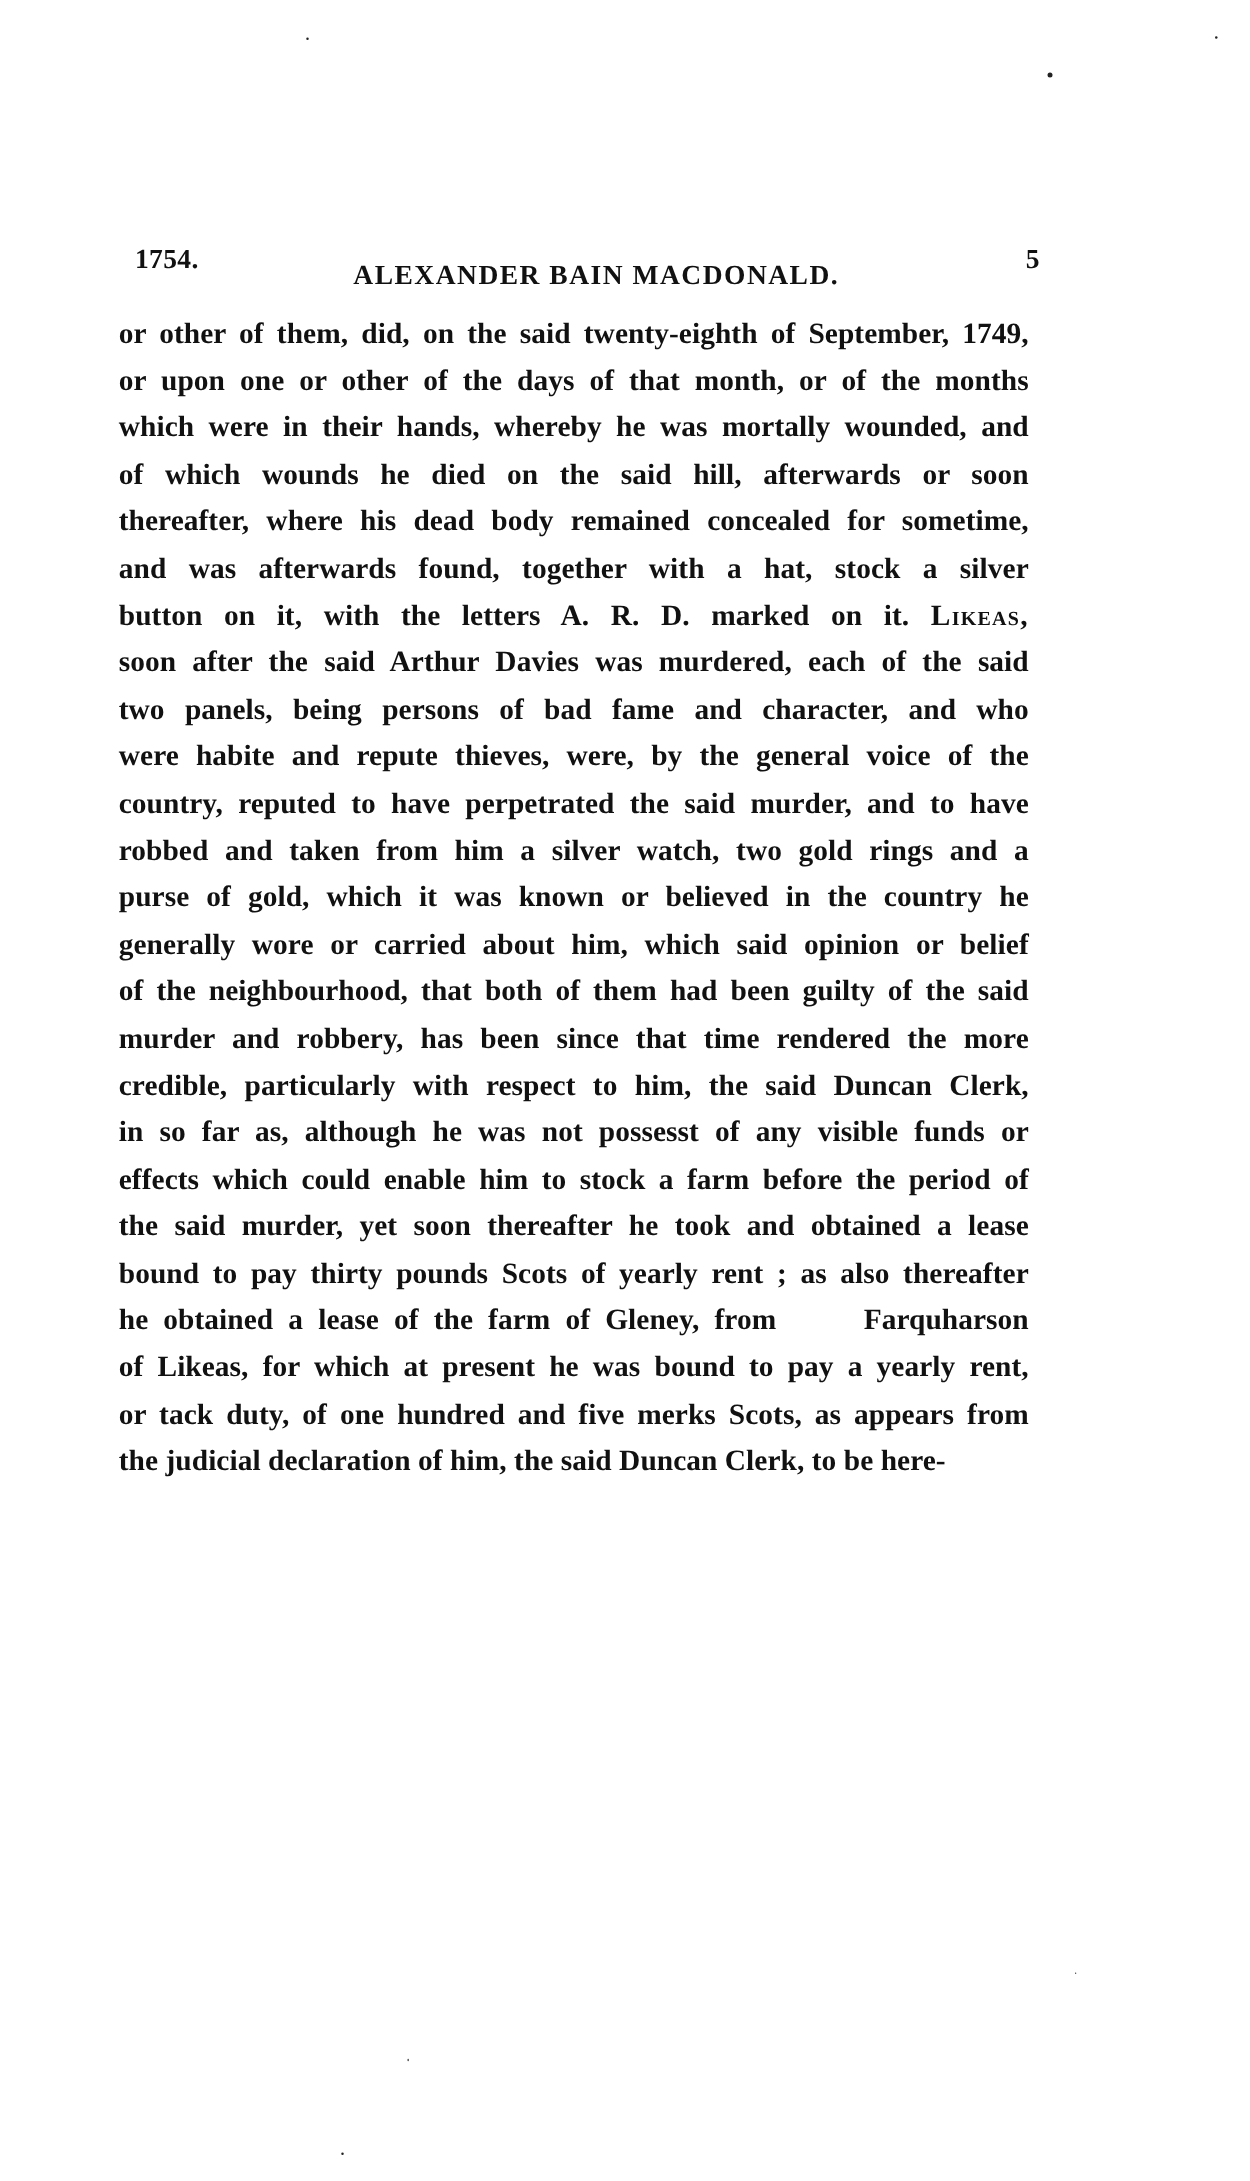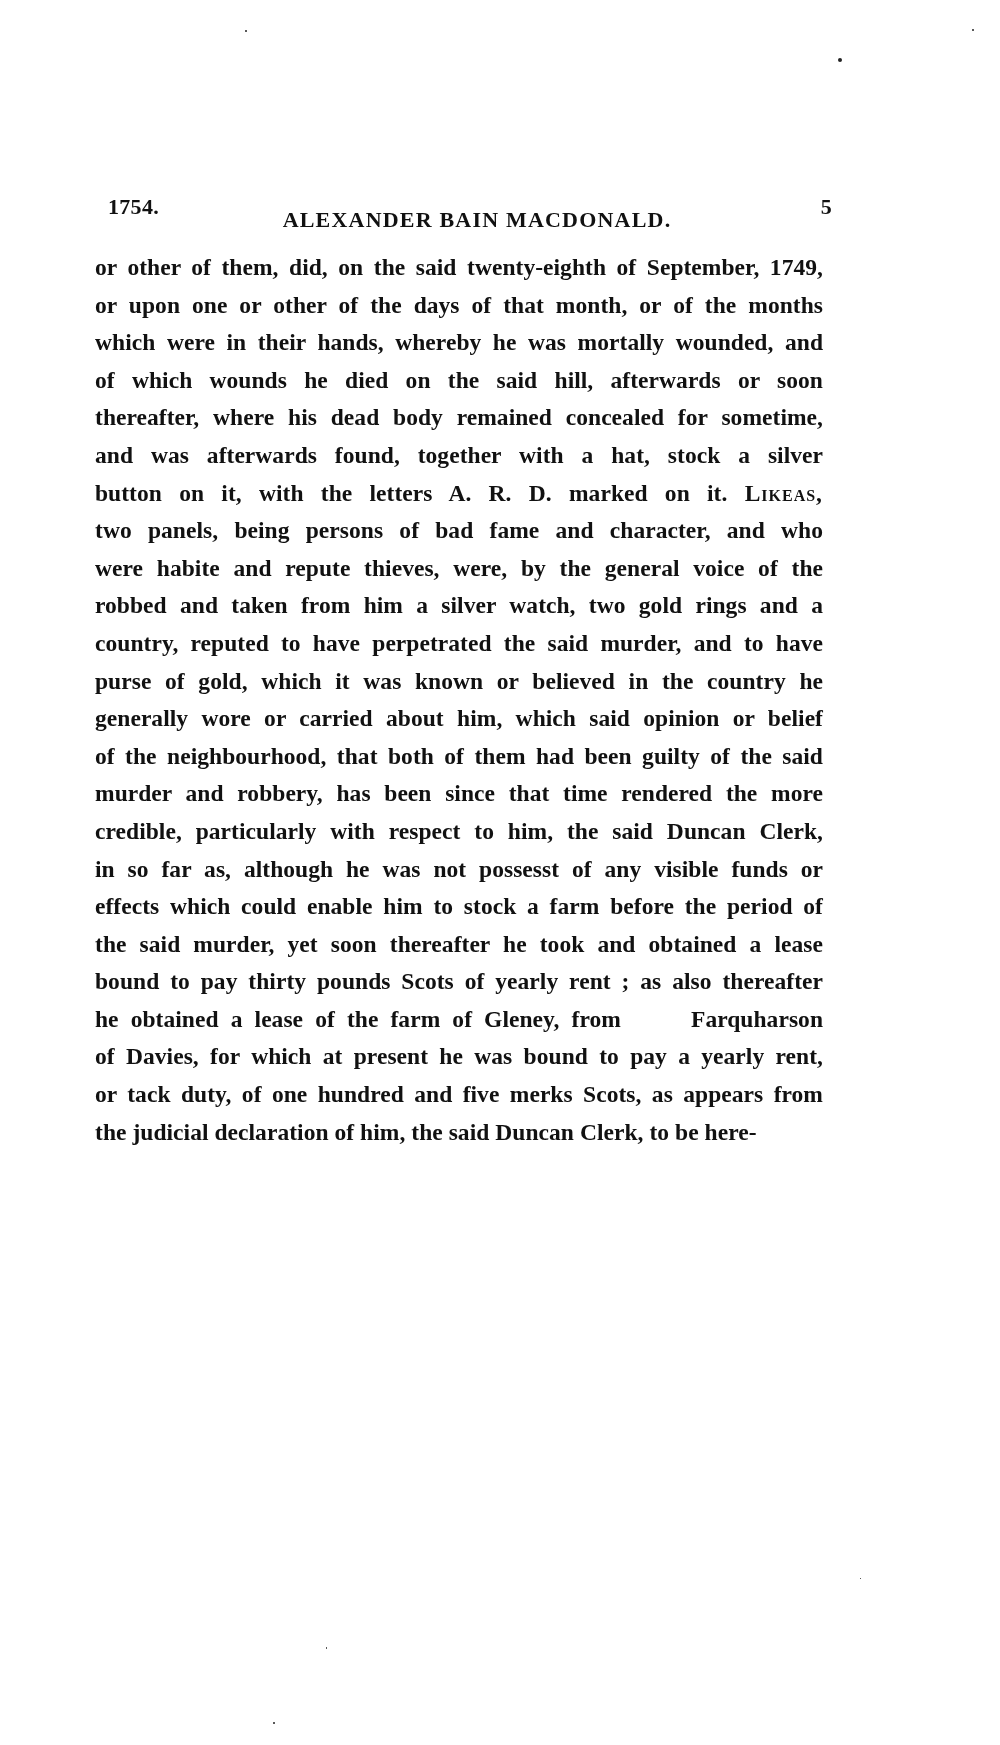--- a/index.html
+++ b/index.html
@@ -99,35 +99,36 @@
   </div>
 
   <div class="body-text">
     <span class="line">or other of them, did, on the said twenty-eighth of September, 1749,</span>
     <span class="line">or upon one or other of the days of that month, or of the months</span>
     <span class="line">which were in their hands, whereby he was mortally wounded, and</span>
     <span class="line">of which wounds he died on the said hill, afterwards or soon</span>
     <span class="line">thereafter, where his dead body remained concealed for sometime,</span>
     <span class="line">and was afterwards found, together with a hat, stock a silver</span>
     <span class="line"><span>button on it, with the letters A. R. D. marked on it.</span> <span class="smallcaps">Likeas,</span></span>
+    <span class="line">soon after the said Arthur Davies was murdered, each of the said</span>
     <span class="line">two panels, being persons of bad fame and character, and who</span>
     <span class="line">were habite and repute thieves, were, by the general voice of the</span>
+    <span class="line">country, reputed to have perpetrated the said murder, and to have</span>
     <span class="line">robbed and taken from him a silver watch, two gold rings and a</span>
-    <span class="line">country, reputed to have perpetrated the said murder, and to have</span>
     <span class="line">purse of gold, which it was known or believed in the country he</span>
     <span class="line">generally wore or carried about him, which said opinion or belief</span>
     <span class="line">of the neighbourhood, that both of them had been guilty of the said</span>
     <span class="line">murder and robbery, has been since that time rendered the more</span>
     <span class="line">credible, particularly with respect to him, the said Duncan Clerk,</span>
     <span class="line">in so far as, although he was not possesst of any visible funds or</span>
     <span class="line">effects which could enable him to stock a farm before the period of</span>
     <span class="line">the said murder, yet soon thereafter he took and obtained a lease</span>
     <span class="line">bound to pay thirty pounds Scots of yearly rent ; as also thereafter</span>
     <span class="line"><span>he obtained a lease of the farm of Gleney, from</span><span class="gap"></span><span>Farquharson</span></span>
-    <span class="line">of Davies, for which at present he was bound to pay a yearly rent,</span>
+    <span class="line">of Likeas, for which at present he was bound to pay a yearly rent,</span>
     <span class="line">or tack duty, of one hundred and five merks Scots, as appears from</span>
     <span class="line last">the judicial declaration of him, the said Duncan Clerk, to be here-</span>
   </div>
 
   <div class="speck" style="left:838px; top:58px; width:4px; height:4px;"></div>
   <div class="speck" style="left:972px; top:29px; width:2px; height:2px;"></div>
   <div class="speck" style="left:245px; top:30px; width:2px; height:2px;"></div>
   <div class="speck" style="left:860px; top:1578px; width:1px; height:1px;"></div>
   <div class="speck" style="left:326px; top:1647px; width:1px; height:2px;"></div>
   <div class="speck" style="left:273px; top:1722px; width:2px; height:2px;"></div>

